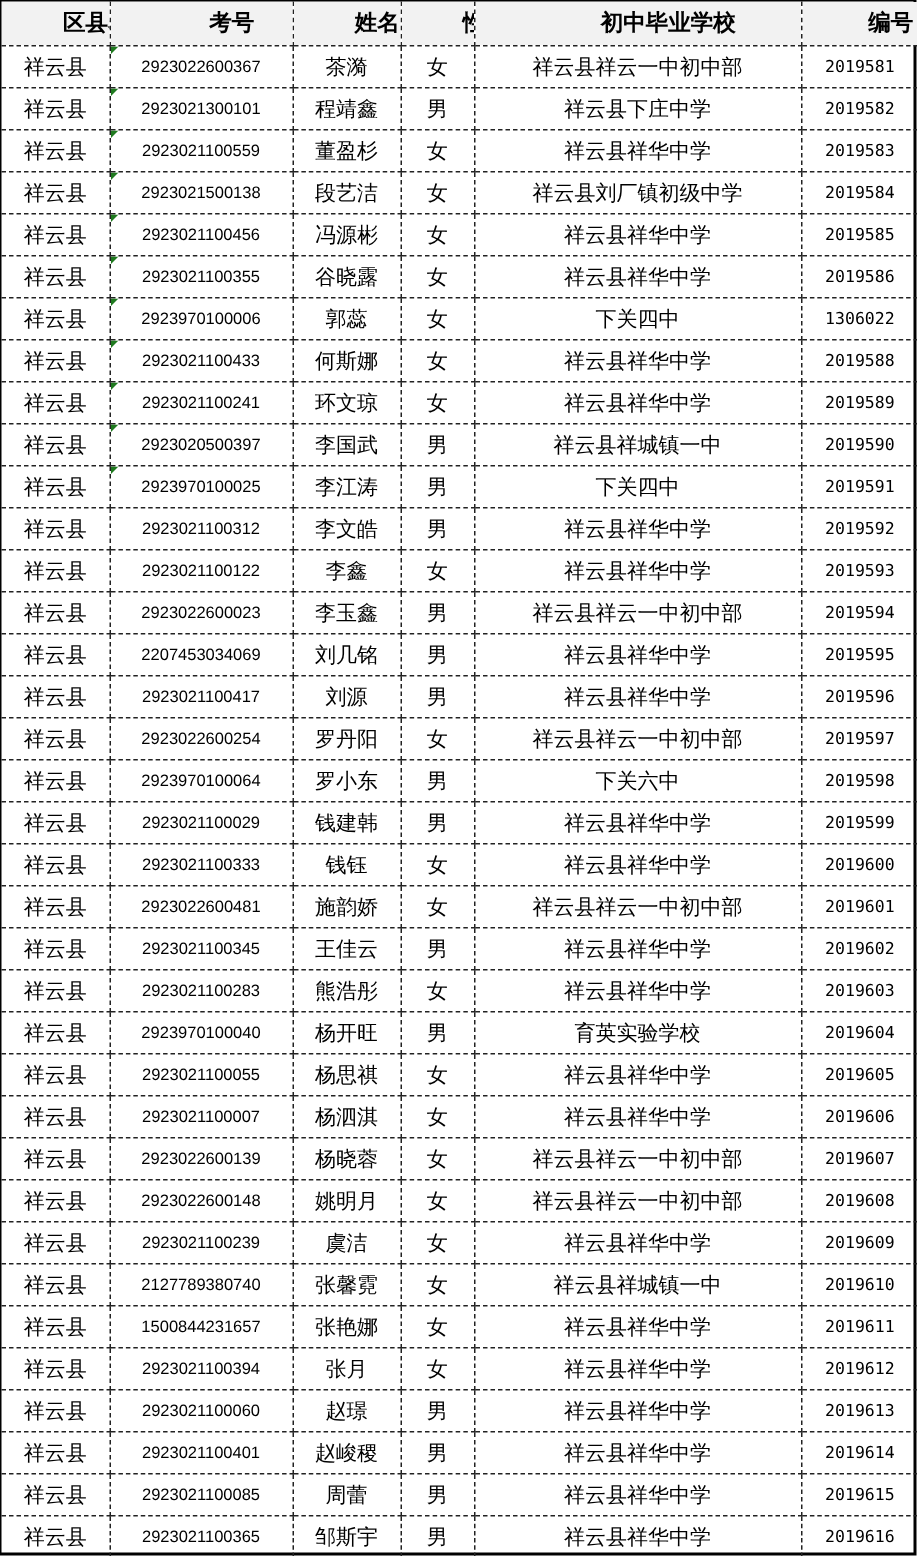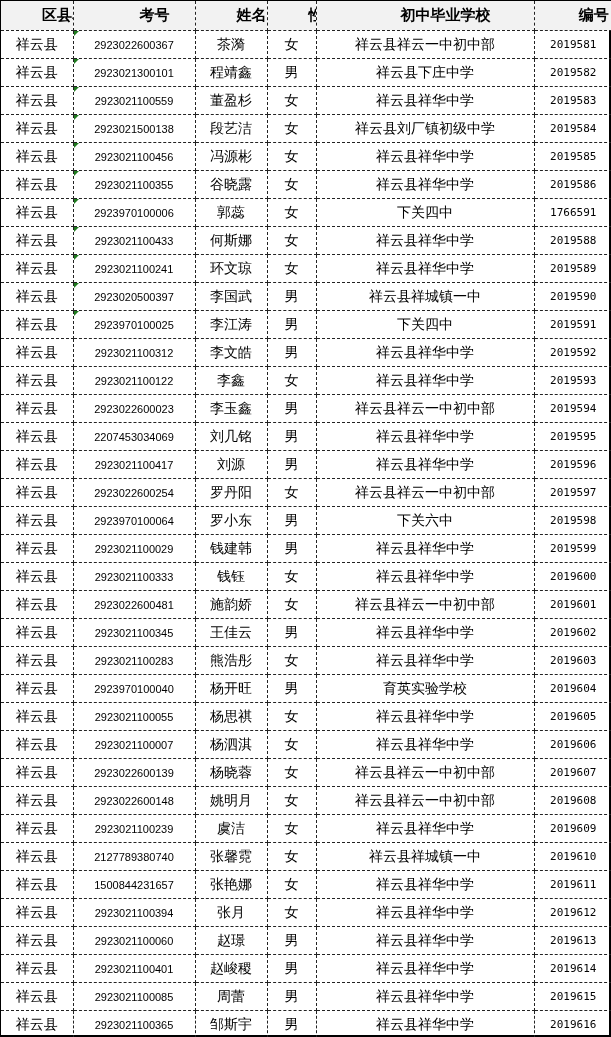--- a/index.html
+++ b/index.html
@@ -120,21 +120,21 @@
           <td><span>女</span></td>
           <td><span>祥云县祥华中学</span></td>
           <td class="code"><span>2019586</span></td>
         </tr>
         <tr>
           <td><span>祥云县</span></td>
           <td class="num"><span class="flag" style="border-top-color: rgb(31, 122, 31);"></span><span>2923970100006</span></td>
           <td><span>郭蕊</span></td>
           <td><span>女</span></td>
           <td><span>下关四中</span></td>
-          <td class="code"><span>1766591</span></td>
+          <td class="code"><span>1306022</span></td>
         </tr>
         <tr>
           <td><span>祥云县</span></td>
           <td class="num"><span class="flag" style="border-top-color: rgb(31, 122, 31);"></span><span>2923021100433</span></td>
           <td><span>何斯娜</span></td>
           <td><span>女</span></td>
           <td><span>祥云县祥华中学</span></td>
           <td class="code"><span>2019588</span></td>
         </tr>
         <tr>

